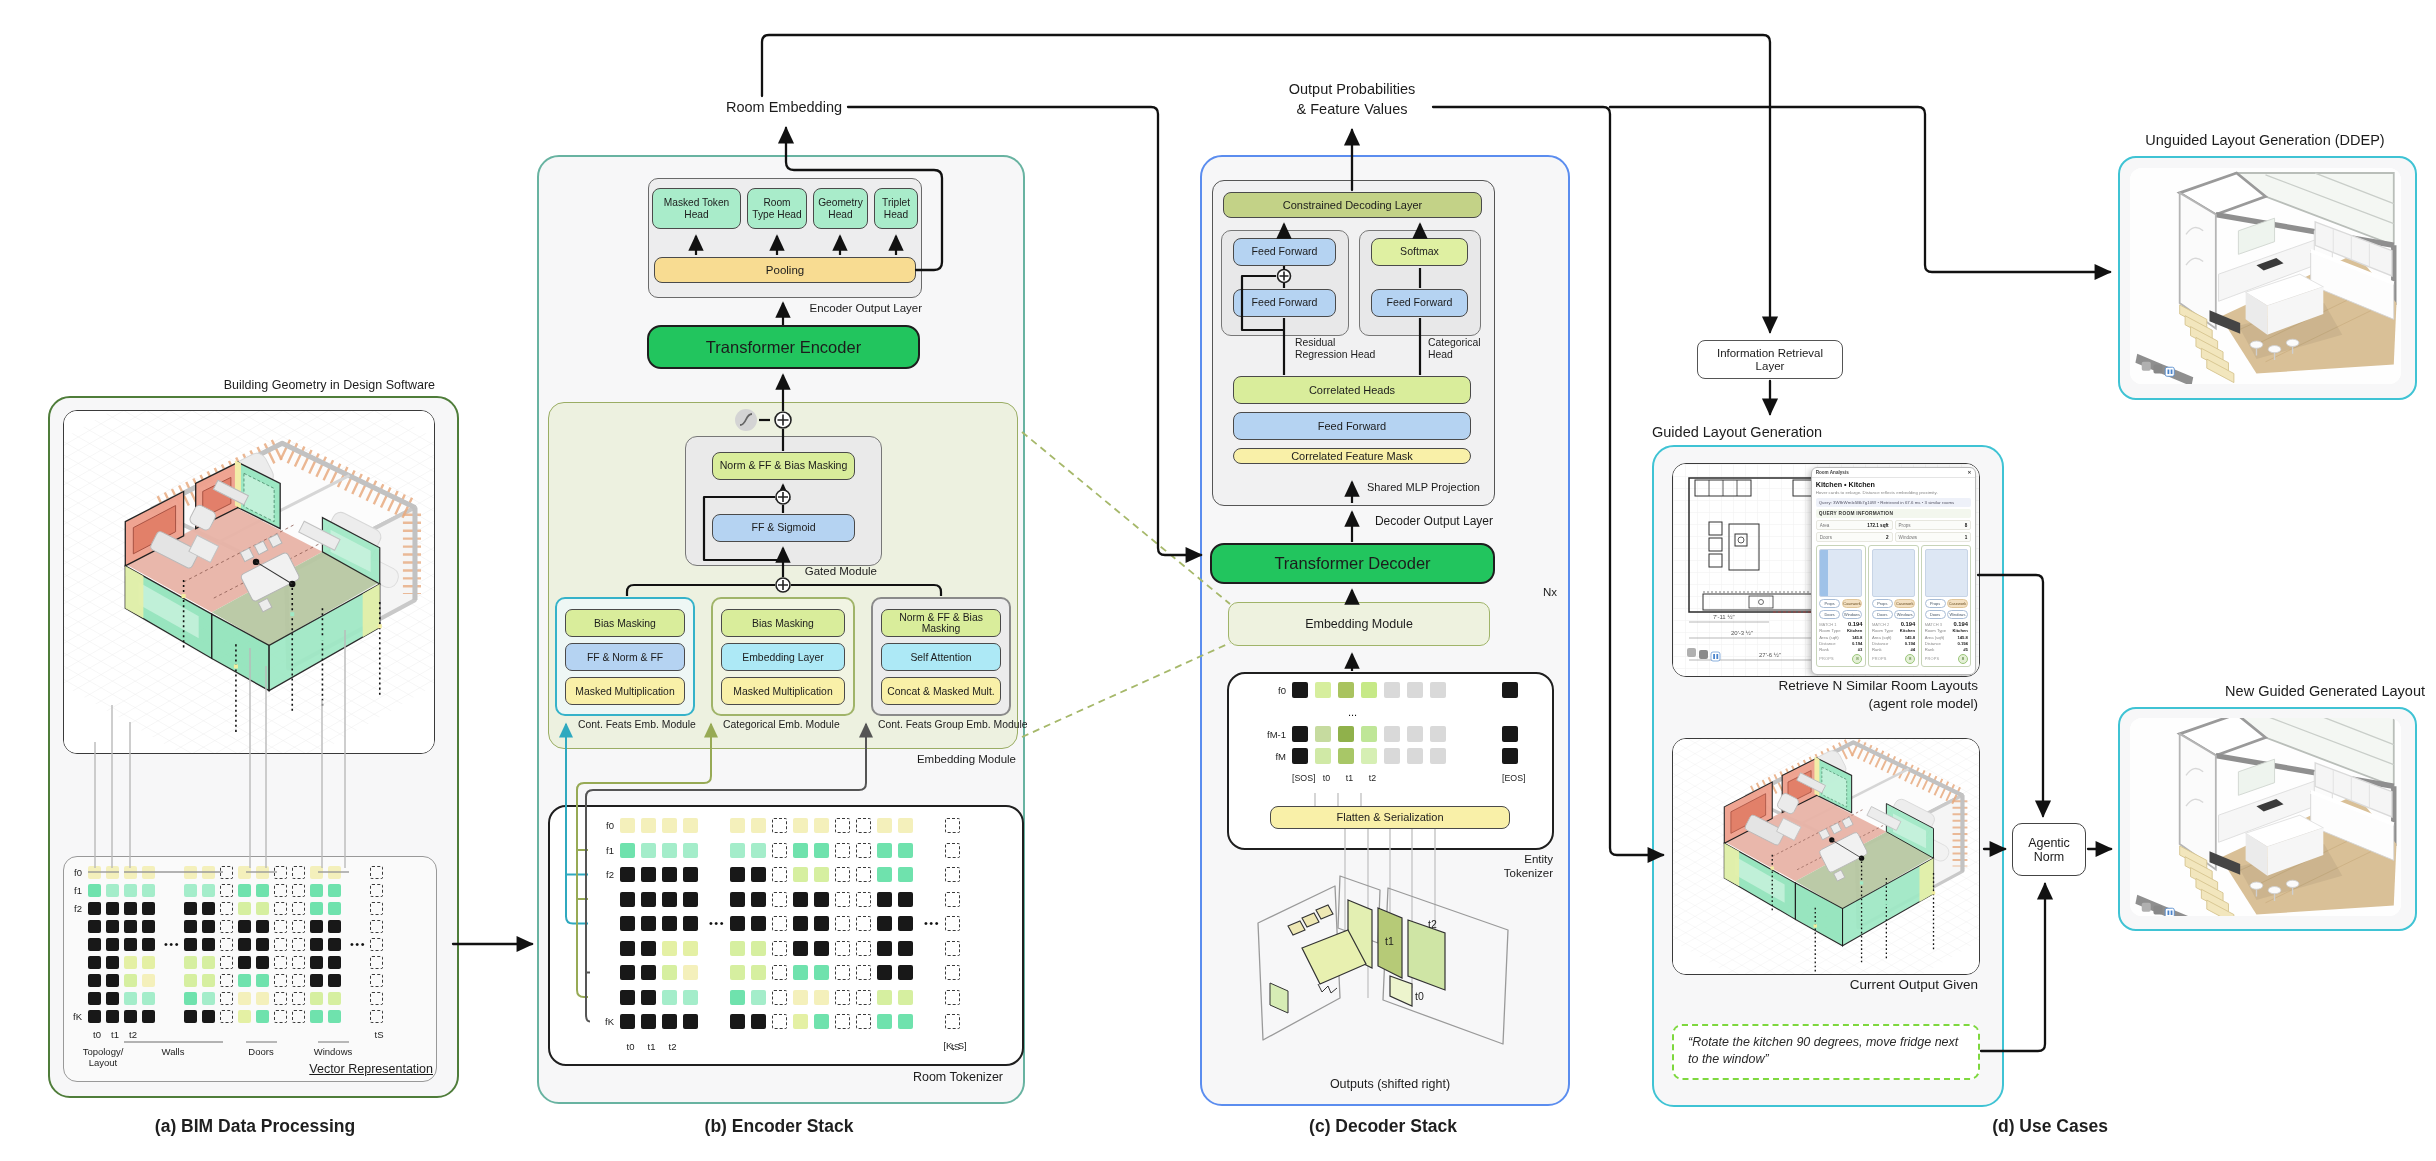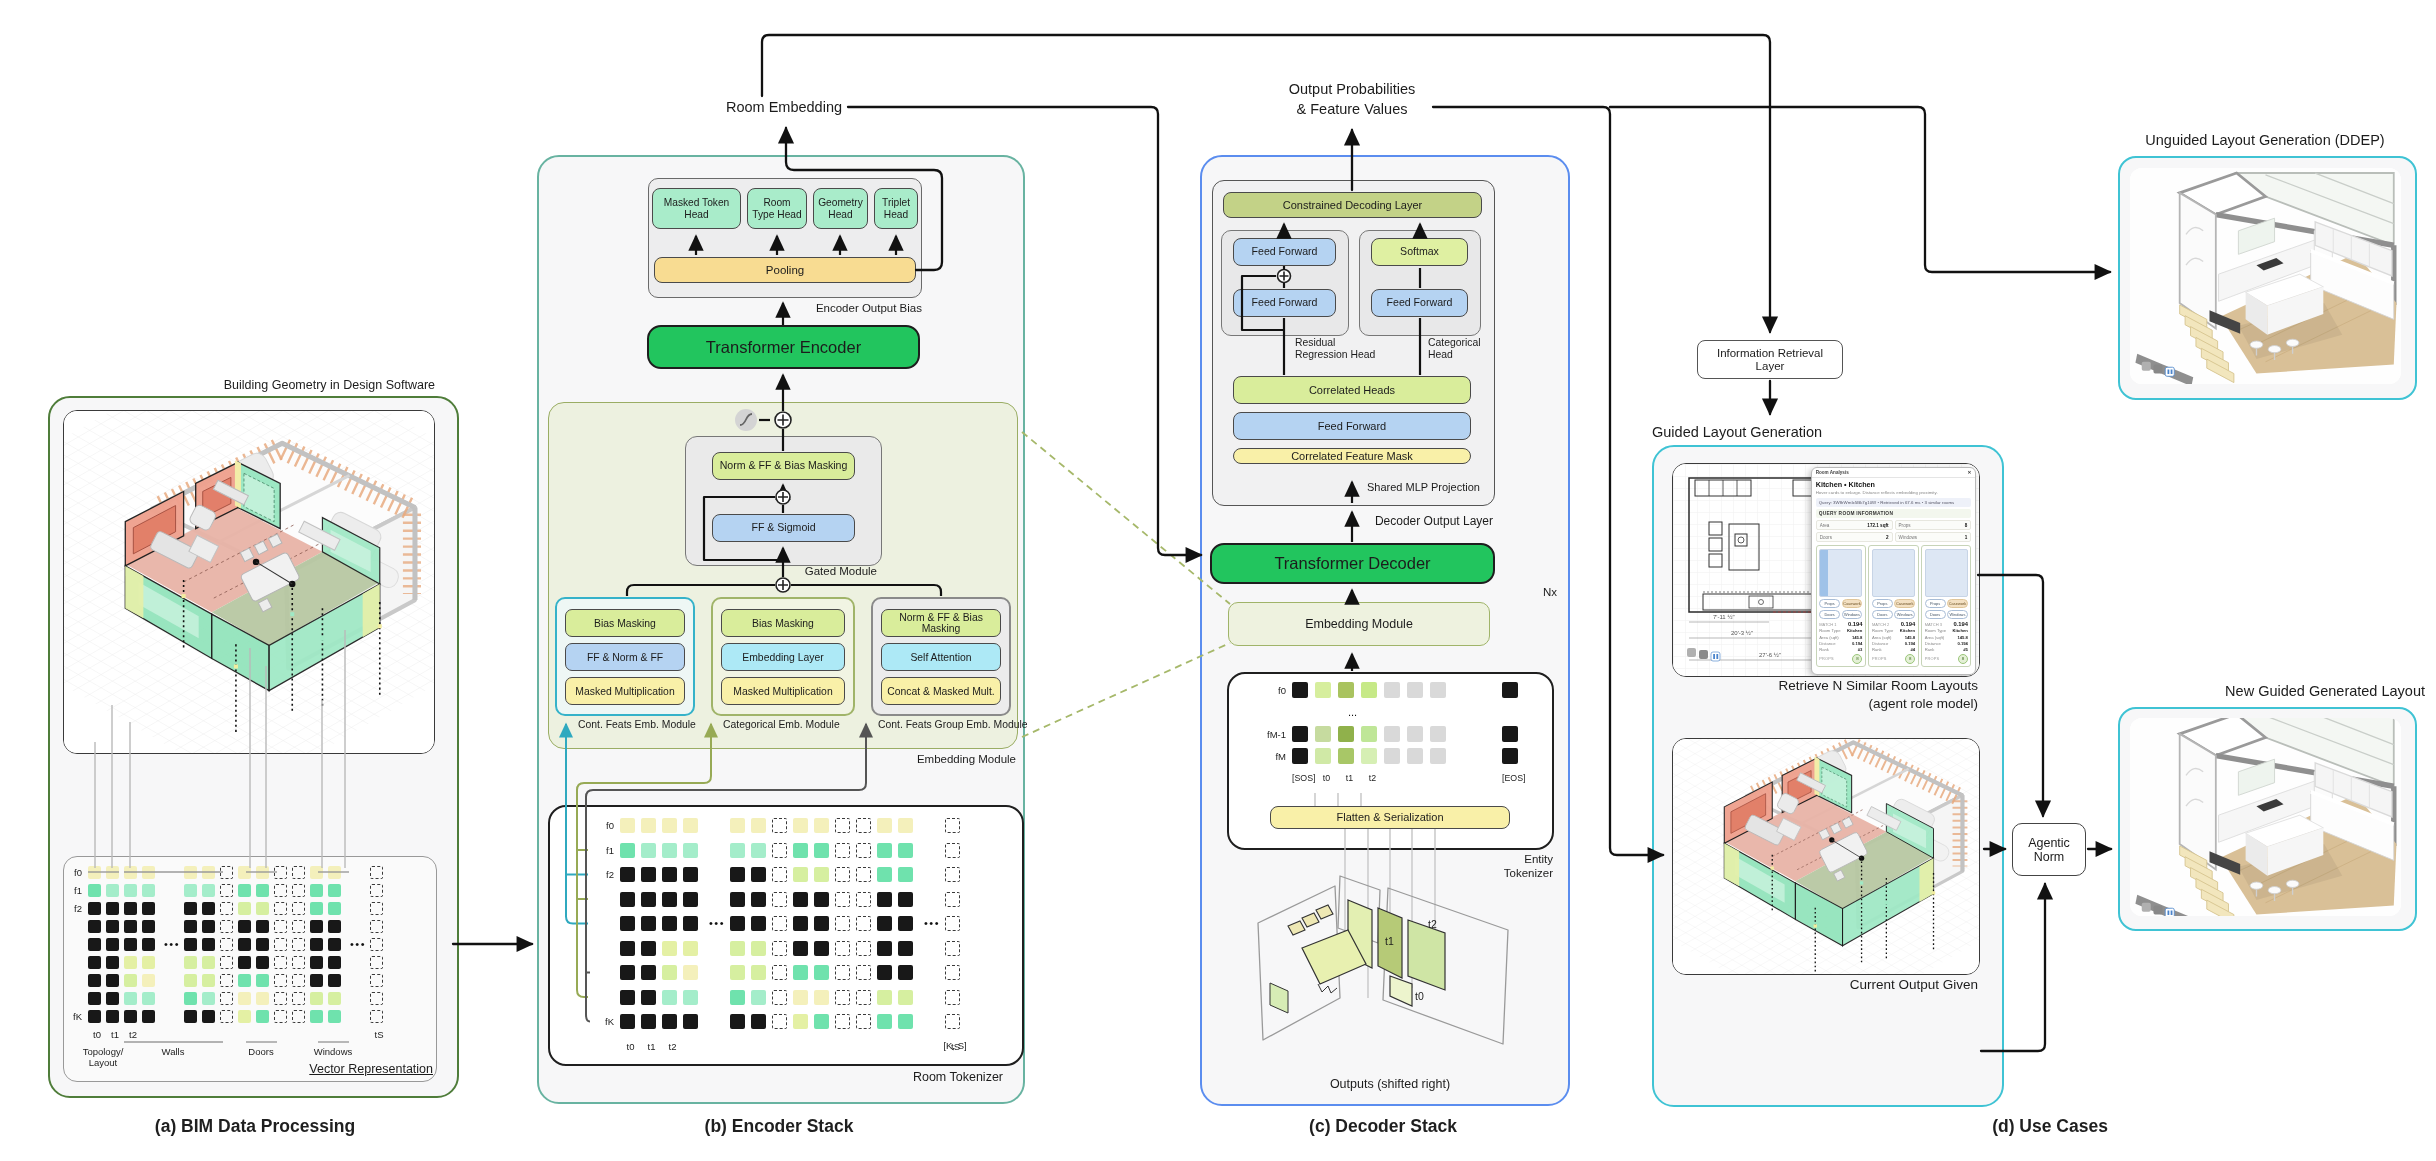--- a/index.html
+++ b/index.html
@@ -494,21 +494,21 @@
 
 <div class="panel" style="left:537px;top:155px;width:484px;height:945px;border:2.5px solid #68b3a1;"></div>
 <div class="lbl" style="left:684px;top:99px;width:200px;text-align:center;font-size:14.5px;">Room Embedding</div>
 
 <div class="container" style="left:648px;top:178px;width:274px;height:120px;border-radius:10px;"></div>
 <div class="box mint" style="left:652px;top:188px;width:89px;height:41px;font-size:10.2px;">Masked Token Head</div>
 <div class="box mint" style="left:747px;top:188px;width:60px;height:41px;font-size:10.2px;">Room Type Head</div>
 <div class="box mint" style="left:813px;top:188px;width:55px;height:41px;font-size:10.2px;">Geometry Head</div>
 <div class="box mint" style="left:874px;top:188px;width:44px;height:41px;font-size:10.2px;">Triplet Head</div>
 <div class="box pool" style="left:654px;top:257px;width:262px;height:26px;font-size:11.5px;">Pooling</div>
-<div class="lbl" style="right:1514px;top:302px;font-size:11.5px;">Encoder Output Bias</div>
+<div class="lbl" style="right:1514px;top:302px;font-size:11.5px;">Encoder Output Layer</div>
 <div class="bigbox" style="left:647px;top:325px;width:273px;height:44px;">Transformer Encoder</div>
 
 <div class="abs" style="left:548px;top:402px;width:468px;height:345px;border:1.8px solid #9aad64;border-radius:16px;background:#edf1e0;"></div>
 <div class="abs" style="left:685px;top:436px;width:195px;height:128px;border:1.4px solid #777;border-radius:12px;background:#eaeaea;"></div>
 <div class="box green" style="left:712px;top:452px;width:143px;height:28px;">Norm &amp; FF &amp; Bias Masking</div>
 <div class="box blue" style="left:712px;top:514px;width:143px;height:28px;">FF &amp; Sigmoid</div>
 <div class="lbl" style="right:1559px;top:565px;font-size:11.5px;">Gated Module</div>
 
 <div class="module" style="left:555px;top:597px;width:140px;height:119px;border-color:#35b2c9;background:#eef7f5;">
       <div class="mod-row green" style="top: 10px;">Bias Masking</div>
@@ -962,20 +962,21 @@
   </div>
 </div>
 <div class="lbl" style="right:458px;top:678px;font-size:13.5px;">Retrieve N Similar Room Layouts</div>
 <div class="lbl" style="right:458px;top:696px;font-size:13.5px;">(agent role model)</div>
 <div class="imgbox" style="left:1672px;top:738px;width:306px;height:235px;">
   <svg class="fillsvg" viewBox="0 0 370 340" preserveAspectRatio="xMidYMid slice">
         <use href="#sym-bim"></use>
       </svg>
 </div>
 <div class="lbl" style="right:458px;top:977px;font-size:13.5px;">Current Output Given</div>
+<div class="quote" style="left:1672px;top:1024px;width:308px;height:56px;">“Rotate the kitchen 90 degrees, move fridge next to the window”</div>
 
 <div class="box" style="left:2012px;top:823px;width:74px;height:53px;font-size:12.5px;border-radius:10px;border-color:#444;">Agentic Norm</div>
 
 <div class="lbl" style="left:2105px;top:683px;width:320px;text-align:right;font-size:14.5px;">New Guided Generated Layout</div>
 <div class="panel" style="left:2118px;top:707px;width:295px;height:220px;border:2.5px solid #3fc3d4;border-radius:18px;"></div>
 <div class="imgbox" style="left:2130px;top:718px;width:271px;height:198px;border:none;border-radius:12px;">
   <svg class="fillsvg" viewBox="0 0 300 240" preserveAspectRatio="xMidYMid slice">
         <use href="#sym-kitchen"></use>
       </svg>
 </div>

